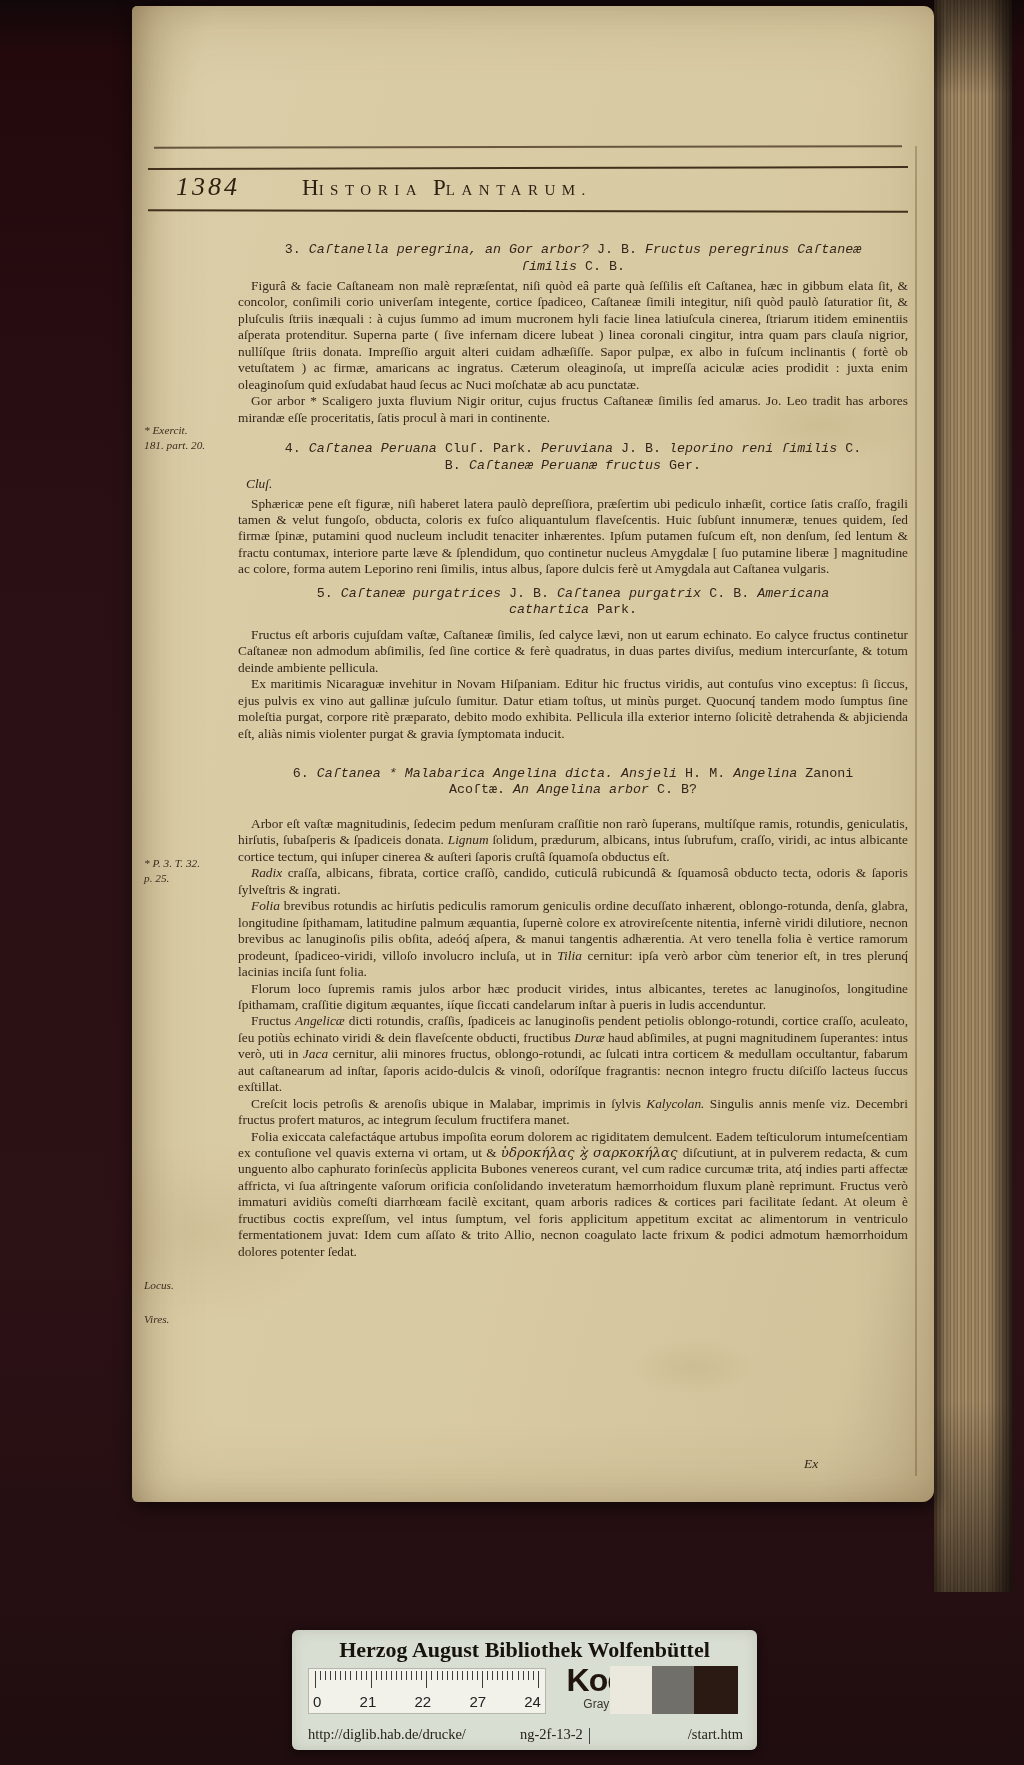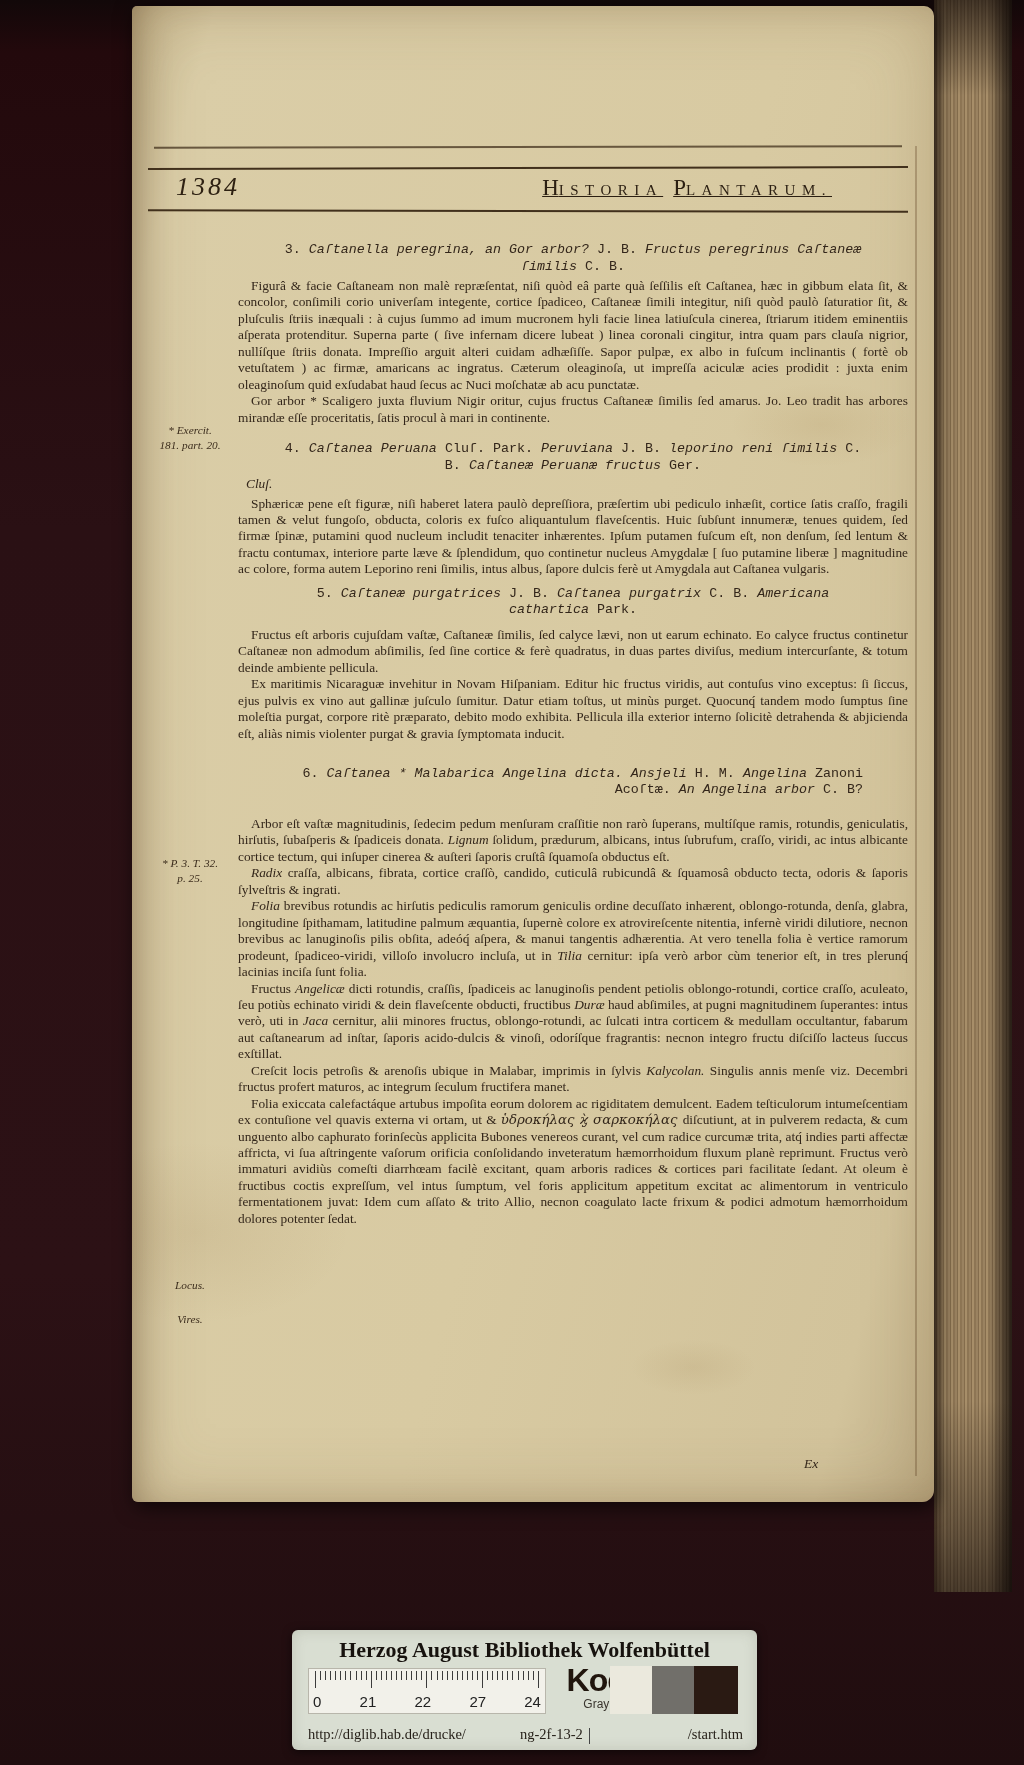--- a/index.html
+++ b/index.html
@@ -18,38 +18,38 @@
   .fore-edge{position:absolute;left:934px;top:0;width:78px;height:1592px;
         background:linear-gradient(180deg, rgba(15,8,6,.65) 0, rgba(15,8,6,0) 6%, rgba(15,8,6,0) 88%, rgba(15,8,6,.6) 100%),
                    linear-gradient(90deg, rgba(40,20,10,.55) 0, rgba(40,20,10,0) 12%, rgba(20,10,5,0) 70%, rgba(12,6,4,.8) 100%),
                    repeating-linear-gradient(90deg,#9a8260 0 2px,#846c4c 2px 3px,#a78e69 3px 5px,#8d7554 5px 7px);}
   
   .rule{position:absolute;background:#41301c;height:2px;}
   .rule-a{left:22px;top:140px;width:748px;opacity:.75;transform:rotate(-.12deg);}
   .rule-b{left:16px;top:161px;width:760px;height:2.4px;transform:rotate(-.15deg);}
   .rule-c{left:16px;top:204px;width:760px;transform:rotate(.1deg);}
   .folio{position:absolute;left:44px;top:166px;font-size:26px;letter-spacing:3px;color:#2e2112;font-style:italic;}
-  .running-title{position:absolute;left:170px;top:169px;width:530px;text-align:right;color:#2b1f12;white-space:nowrap;text-decoration:underline;}
+  .running-title{position:absolute;left:170px;top:169px;width:530px;text-align:left;color:#2b1f12;white-space:nowrap;}
   .rt-cap{font-size:23px;}
   .rt-sc{font-size:15px;letter-spacing:6.5px;}
   .rt-gap{display:inline-block;width:10px;}
   .vline{position:absolute;left:783px;top:140px;width:1.5px;height:1330px;background:rgba(90,60,30,.30);}
   
   .text-col{position:absolute;left:106px;top:222px;width:670px;color:#33261a;
             font-size:13.35px;line-height:16.45px;text-align:justify;}
   .para{margin:0;text-indent:13px;}
   .hsec{margin:14px auto 3px;max-width:580px;text-align:center;text-indent:0;line-height:16.5px;font-family:Liberation Mono, monospace;}
   .h4sec{margin:15px auto 2px;}
   .h5sec{margin:8px auto 8px;}
-  .h6sec{margin:24px auto 17px;text-align:right;}
+  .h6sec{margin:24px auto 17px;}
   .subhead{margin:0 0 3px 8px;text-indent:0;text-align:left;}
   .seg-r{font-style:normal;}
   .seg-i{font-style:italic;}
   .seg-g{font-style:italic;font-family:"DejaVu Serif",serif;}
-  .mnote{position:absolute;left:12px;width:92px;font-style:italic;font-size:11.3px;line-height:14.5px;color:#3c2d1d;text-align:center;}
+  .mnote{position:absolute;left:12px;width:92px;font-style:italic;font-size:11.3px;line-height:14.5px;color:#3c2d1d;text-align:left;}
   .catchword{position:absolute;left:672px;top:1450px;font-size:13.5px;color:#33261a;font-style:italic;}
   
   .label{position:absolute;left:292px;top:1630px;width:465px;height:120px;background:#d9ded2;
          border-radius:6px;box-shadow:0 2px 10px rgba(0,0,0,.55), inset 0 0 14px rgba(90,90,70,.18);}
   .lbl-title{margin-top:7px;text-align:center;font-weight:bold;font-size:22px;color:#17120e;
              font-family:"Liberation Serif",serif;}
   .ruler{position:absolute;left:16px;top:38px;width:238px;height:46px;background:#f2f1ea;
          border:1px solid #b8b6ab;box-sizing:border-box;}
   .ticks{display:flex;justify-content:space-between;align-items:flex-start;padding:2px 6px 0 6px;height:20px;}
   .tick{width:1px;height:9px;background:#3c3c3c;}
@@ -111,20 +111,21 @@
       <div class="hsec h4sec"><span class="seg-r">4. </span><span class="seg-i">Caſtanea Peruana </span><span class="seg-r">Cluſ. Park. </span><span class="seg-i">Peruviana </span><span class="seg-r">J. B. </span><span class="seg-i">leporino reni ſimilis </span><span class="seg-r">C. B. </span><span class="seg-i">Caſtaneæ Peruanæ fructus </span><span class="seg-r">Ger.</span></div>
       <div class="subhead"><span class="seg-i">Cluſ.</span></div>
       <p class="para"><span class="seg-r">Sphæricæ pene eſt figuræ, niſi haberet latera paulò depreſſiora, præſertim ubi pediculo inhæſit, cortice ſatis craſſo, fragili tamen &amp; velut fungoſo, obducta, coloris ex fuſco aliquantulum flaveſcentis. Huic ſubſunt innumeræ, tenues quidem, ſed firmæ ſpinæ, putamini quod nucleum includit tenaciter inhærentes. Ipſum putamen fuſcum eſt, non denſum, ſed lentum &amp; fractu contumax, interiore parte læve &amp; ſplendidum, quo continetur nucleus Amygdalæ [ ſuo putamine liberæ ] magnitudine ac colore, forma autem Leporino reni ſimilis, intus albus, ſapore dulcis ferè ut Amygdala aut Caſtanea vulgaris.</span></p>
       <div class="hsec h5sec"><span class="seg-r">5. </span><span class="seg-i">Caſtaneæ purgatrices </span><span class="seg-r">J. B. </span><span class="seg-i">Caſtanea purgatrix </span><span class="seg-r">C. B. </span><span class="seg-i">Americana cathartica </span><span class="seg-r">Park.</span></div>
       <p class="para"><span class="seg-r">Fructus eſt arboris cujuſdam vaſtæ, Caſtaneæ ſimilis, ſed calyce lævi, non ut earum echinato. Eo calyce fructus continetur Caſtaneæ non admodum abſimilis, ſed ſine cortice &amp; ferè quadratus, in duas partes diviſus, medium intercurſante, &amp; totum deinde ambiente pellicula.</span></p>
       <p class="para"><span class="seg-r">Ex maritimis Nicaraguæ invehitur in Novam Hiſpaniam. Editur hic fructus viridis, aut contuſus vino exceptus: ſi ſiccus, ejus pulvis ex vino aut gallinæ juſculo ſumitur. Datur etiam toſtus, ut minùs purget. Quocunq́ tandem modo ſumptus ſine moleſtia purgat, corpore ritè præparato, debito modo exhibita. Pellicula illa exterior interno ſolicitè detrahenda &amp; abjicienda eſt, aliàs nimis violenter purgat &amp; gravia ſymptomata inducit.</span></p>
       <div class="hsec h6sec"><span class="seg-r">6. </span><span class="seg-i">Caſtanea * Malabarica Angelina dicta. Ansjeli </span><span class="seg-r">H. M. </span><span class="seg-i">Angelina </span><span class="seg-r">Zanoni Acoſtæ. </span><span class="seg-i">An Angelina arbor </span><span class="seg-r">C. B?</span></div>
       <p class="para"><span class="seg-r">Arbor eſt vaſtæ magnitudinis, ſedecim pedum menſuram craſſitie non rarò ſuperans, multíſque ramis, rotundis, geniculatis, hirſutis, ſubaſperis &amp; ſpadiceis donata. </span><span class="seg-i">Lignum </span><span class="seg-r">ſolidum, prædurum, albicans, intus ſubrufum, craſſo, viridi, ac intus albicante cortice tectum, qui inſuper cinerea &amp; auſteri ſaporis cruſtâ ſquamoſa obductus eſt.</span></p>
       <p class="para"><span class="seg-i">Radix </span><span class="seg-r">craſſa, albicans, fibrata, cortice craſſò, candido, cuticulâ rubicundâ &amp; ſquamosâ obducto tecta, odoris &amp; ſaporis ſylveſtris &amp; ingrati.</span></p>
       <p class="para"><span class="seg-i">Folia </span><span class="seg-r">brevibus rotundis ac hirſutis pediculis ramorum geniculis ordine decuſſato inhærent, oblongo-rotunda, denſa, glabra, longitudine ſpithamam, latitudine palmum æquantia, ſupernè colore ex atrovireſcente nitentia, infernè viridi dilutiore, necnon brevibus ac lanuginoſis pilis obſita, adeóq́ aſpera, &amp; manui tangentis adhærentia. At vero tenella folia è vertice ramorum prodeunt, ſpadiceo-viridi, villoſo involucro incluſa, ut in </span><span class="seg-i">Tilia </span><span class="seg-r">cernitur: ipſa verò arbor cùm tenerior eſt, in tres plerunq́ lacinias inciſa ſunt folia.</span></p>
+      <p class="para"><span class="seg-r">Florum loco ſupremis ramis julos arbor hæc producit virides, intus albicantes, teretes ac lanuginoſos, longitudine ſpithamam, craſſitie digitum æquantes, iíque ſiccati candelarum inſtar à pueris in ludis accenduntur.</span></p>
       <p class="para"><span class="seg-r">Fructus </span><span class="seg-i">Angelicæ </span><span class="seg-r">dicti rotundis, craſſis, ſpadiceis ac lanuginoſis pendent petiolis oblongo-rotundi, cortice craſſo, aculeato, ſeu potiùs echinato viridi &amp; dein flaveſcente obducti, fructibus </span><span class="seg-i">Duræ </span><span class="seg-r">haud abſimiles, at pugni magnitudinem ſuperantes: intus verò, uti in </span><span class="seg-i">Jaca </span><span class="seg-r">cernitur, alii minores fructus, oblongo-rotundi, ac ſulcati intra corticem &amp; medullam occultantur, fabarum aut caſtanearum ad inſtar, ſaporis acido-dulcis &amp; vinoſi, odoríſque fragrantis: necnon integro fructu diſciſſo lacteus ſuccus exſtillat.</span></p>
       <p class="para"><span class="seg-r">Creſcit locis petroſis &amp; arenoſis ubique in Malabar, imprimis in ſylvis </span><span class="seg-i">Kalycolan. </span><span class="seg-r">Singulis annis menſe viz. Decembri fructus profert maturos, ac integrum ſeculum fructifera manet.</span></p>
       <p class="para"><span class="seg-r">Folia exiccata calefactáque artubus impoſita eorum dolorem ac rigiditatem demulcent. Eadem teſticulorum intumeſcentiam ex contuſione vel quavis externa vi ortam, ut &amp; </span><span class="seg-g">ὑδροκήλας ϗ̀ σαρκοκήλας </span><span class="seg-r">diſcutiunt, at in pulverem redacta, &amp; cum unguento albo caphurato forinſecùs applicita Bubones venereos curant, vel cum radice curcumæ trita, atq́ indies parti affectæ affricta, vi ſua aſtringente vaſorum orificia conſolidando inveteratum hæmorrhoidum fluxum planè reprimunt. Fructus verò immaturi avidiùs comeſti diarrhœam facilè excitant, quam arboris radices &amp; cortices pari facilitate ſedant. At oleum è fructibus coctis expreſſum, vel intus ſumptum, vel foris applicitum appetitum excitat ac alimentorum in ventriculo fermentationem juvat: Idem cum aſſato &amp; trito Allio, necnon coagulato lacte frixum &amp; podici admotum hæmorrhoidum dolores potenter ſedat.</span></p>
     </div>
 
     <div class="catchword">Ex</div>
   </div>
 
   <div class="label">
     <div class="lbl-title">Herzog August Bibliothek Wolfenbüttel</div>

